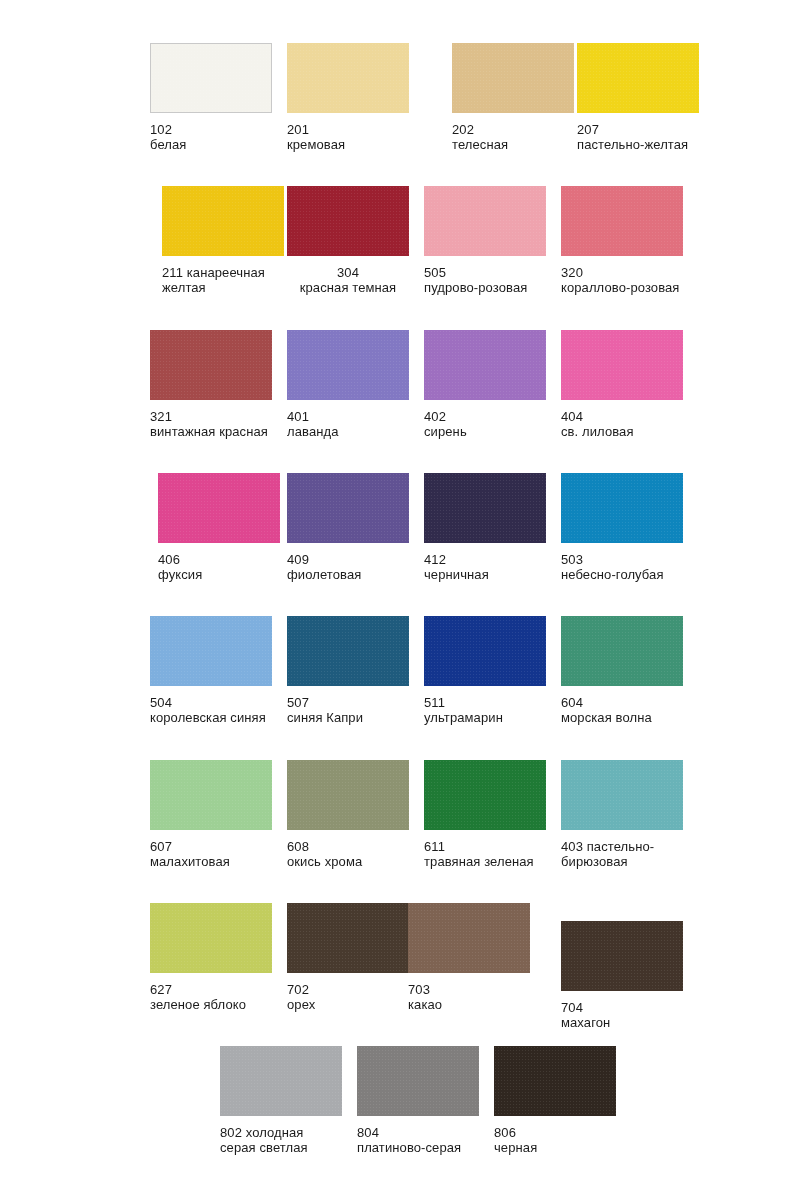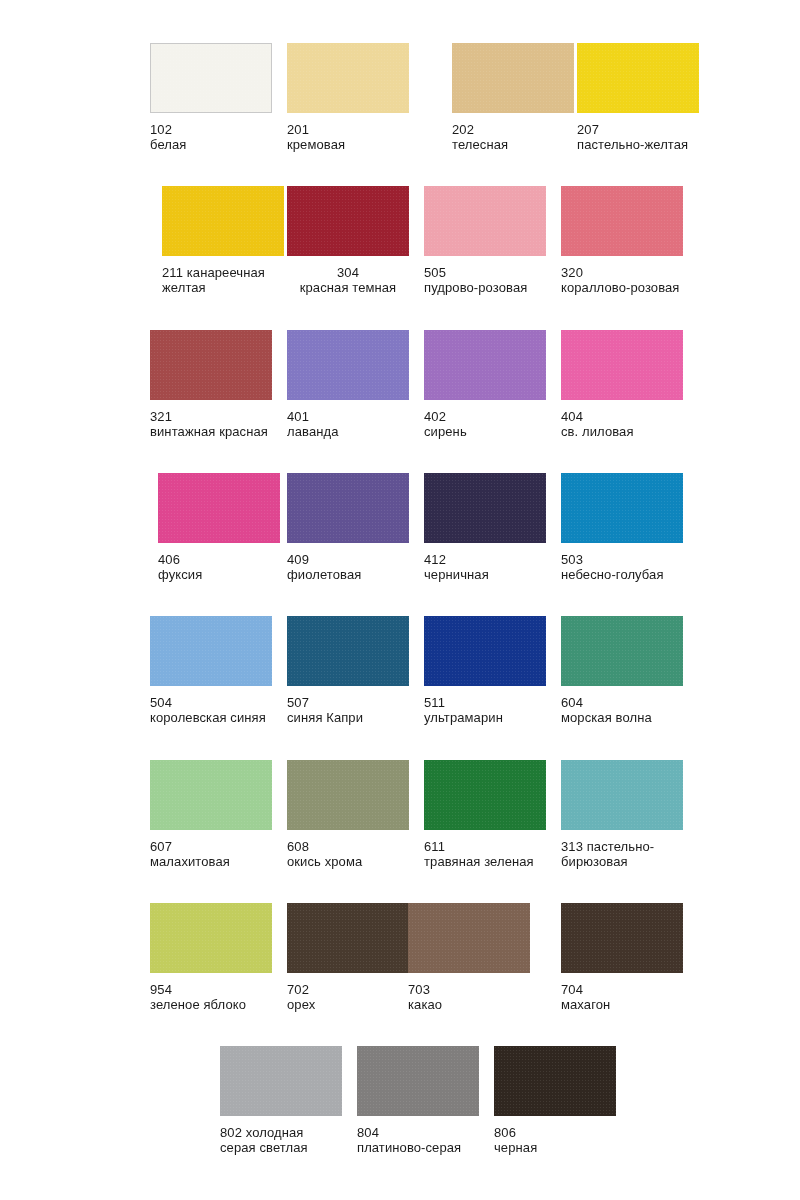--- a/index.html
+++ b/index.html
@@ -199,41 +199,41 @@
         <div class="swatch-label">608
 окись хрома</div>
       </div>
       <div class="swatch-cell" style="left: 274px;">
         <div class="swatch-chip" style="background: rgb(31, 122, 53); width: 122px; height: 70px;"></div>
         <div class="swatch-label">611
 травяная зеленая</div>
       </div>
       <div class="swatch-cell" style="left: 411px;">
         <div class="swatch-chip" style="background: rgb(105, 179, 184); width: 122px; height: 70px;"></div>
-        <div class="swatch-label">313 пастельно-
+        <div class="swatch-label">403 пастельно-
 бирюзовая</div>
       </div>
     </div>
     <div class="swatch-row" style="top: 902.8px;">
       <div class="swatch-cell" style="left: 0px;">
         <div class="swatch-chip" style="background: rgb(194, 205, 94); width: 122px; height: 70px;"></div>
-        <div class="swatch-label">954
+        <div class="swatch-label">627
 зеленое яблоко</div>
       </div>
       <div class="swatch-cell" style="left: 137px;">
         <div class="swatch-chip" style="background: rgb(72, 58, 46); width: 122px; height: 70px;"></div>
         <div class="swatch-label">702
 орех</div>
       </div>
       <div class="swatch-cell" style="left: 258px;">
         <div class="swatch-chip" style="background: rgb(126, 99, 82); width: 122px; height: 70px;"></div>
         <div class="swatch-label">703
 какао</div>
       </div>
-      <div class="swatch-cell" style="left: 411px;">
+      <div class="swatch-cell" style="left: 411px; margin-top: 18px;">
         <div class="swatch-chip" style="background: rgb(66, 52, 42); width: 122px; height: 70px;"></div>
         <div class="swatch-label">704
 махагон</div>
       </div>
     </div>
     <div class="swatch-row row-last" style="top: 1046.1px;">
       <div class="swatch-cell" style="left: 0px;">
         <div class="swatch-chip" style="background: rgb(169, 171, 174); width: 122px; height: 70px;"></div>
         <div class="swatch-label">802 холодная
 серая светлая</div>

